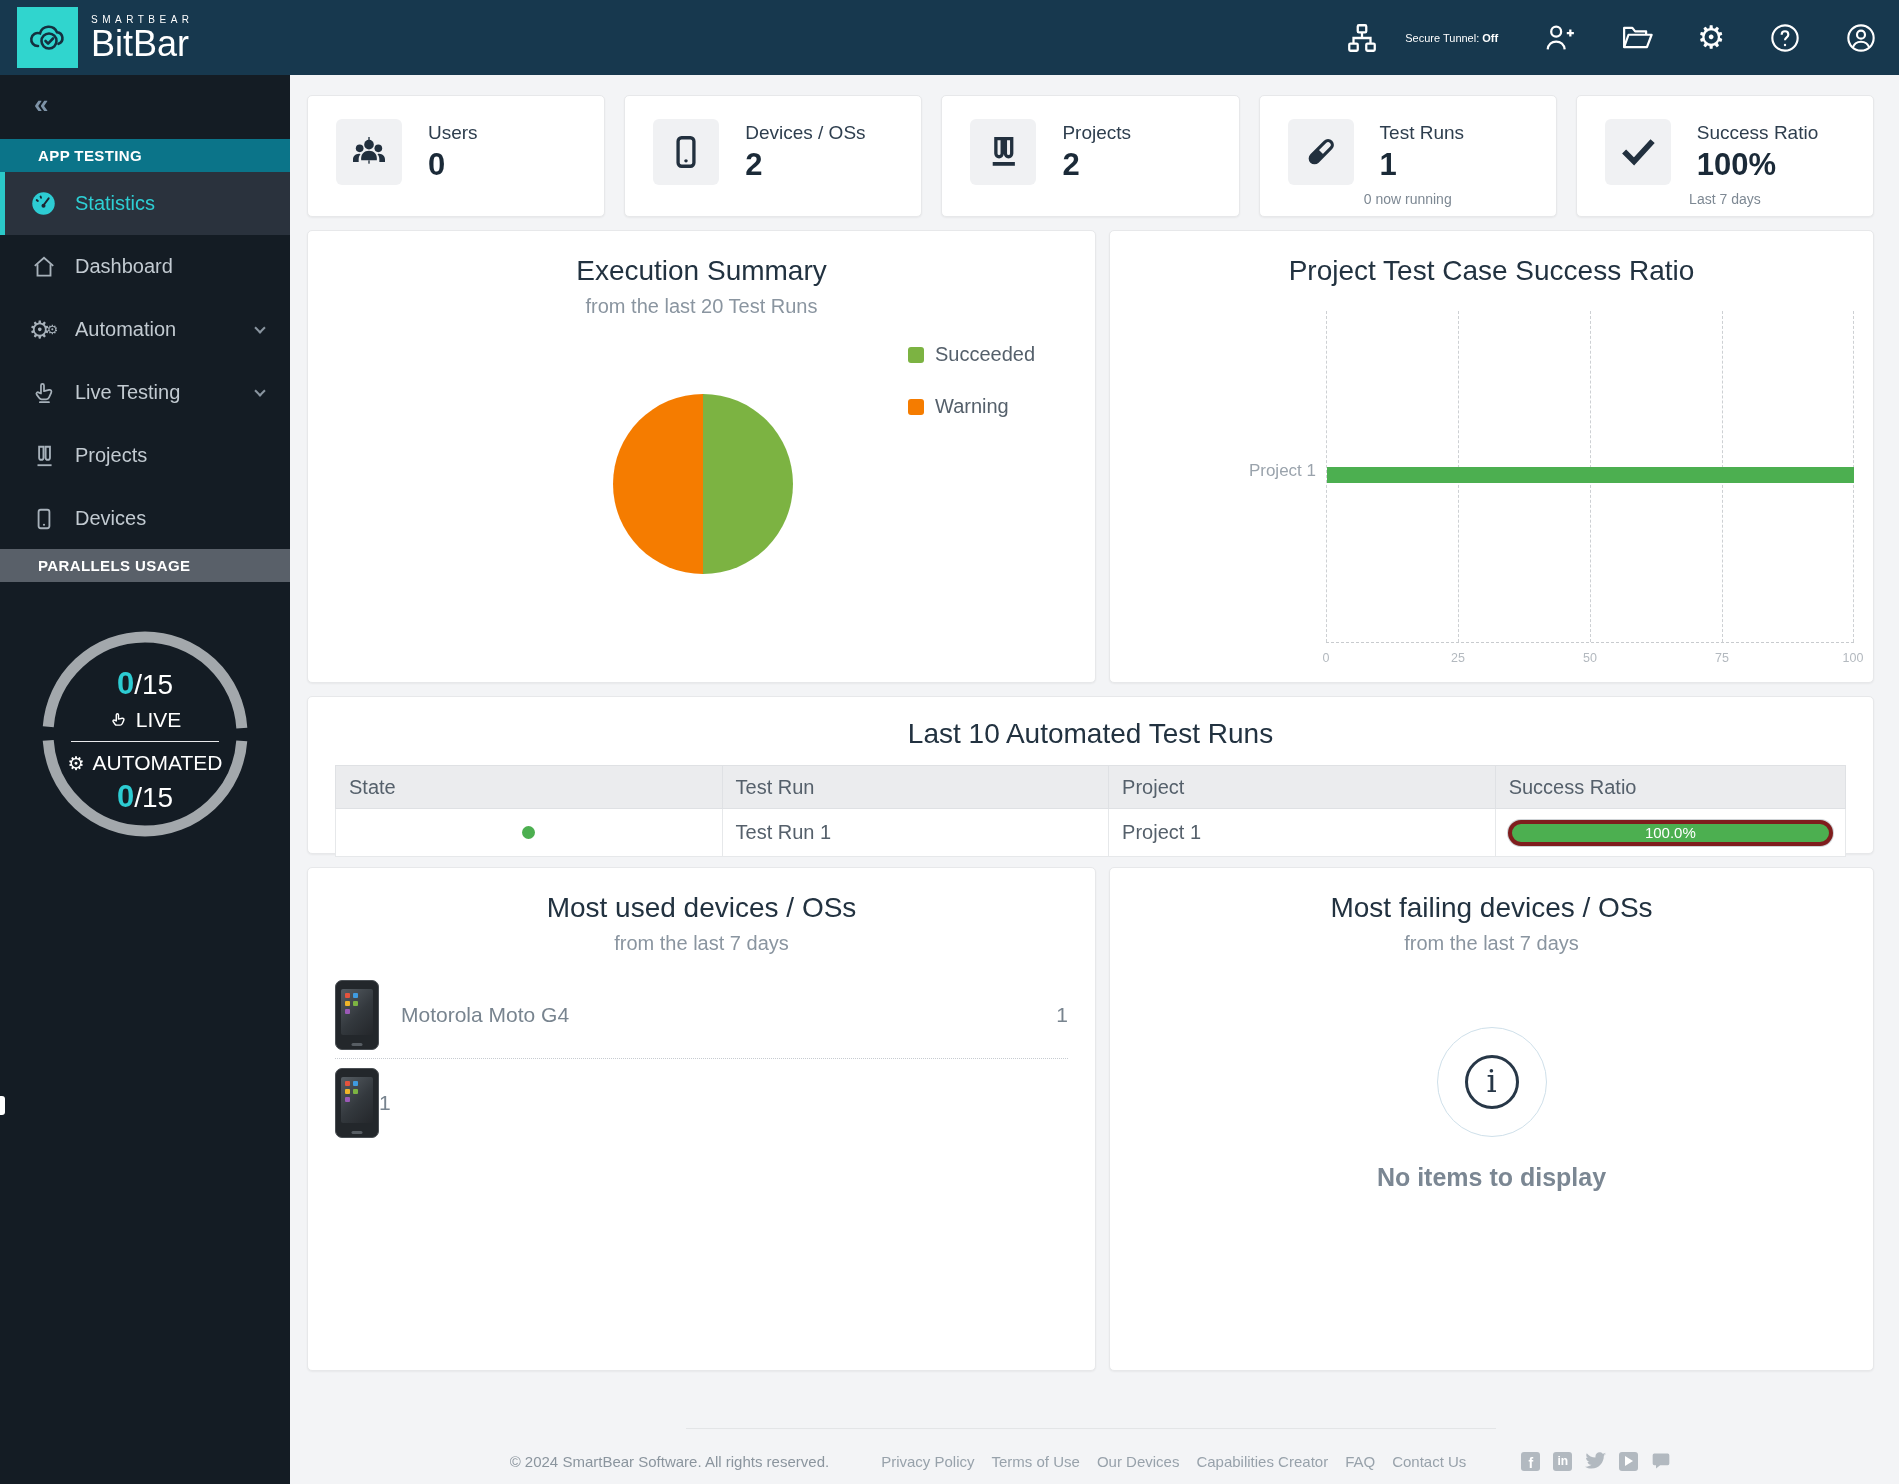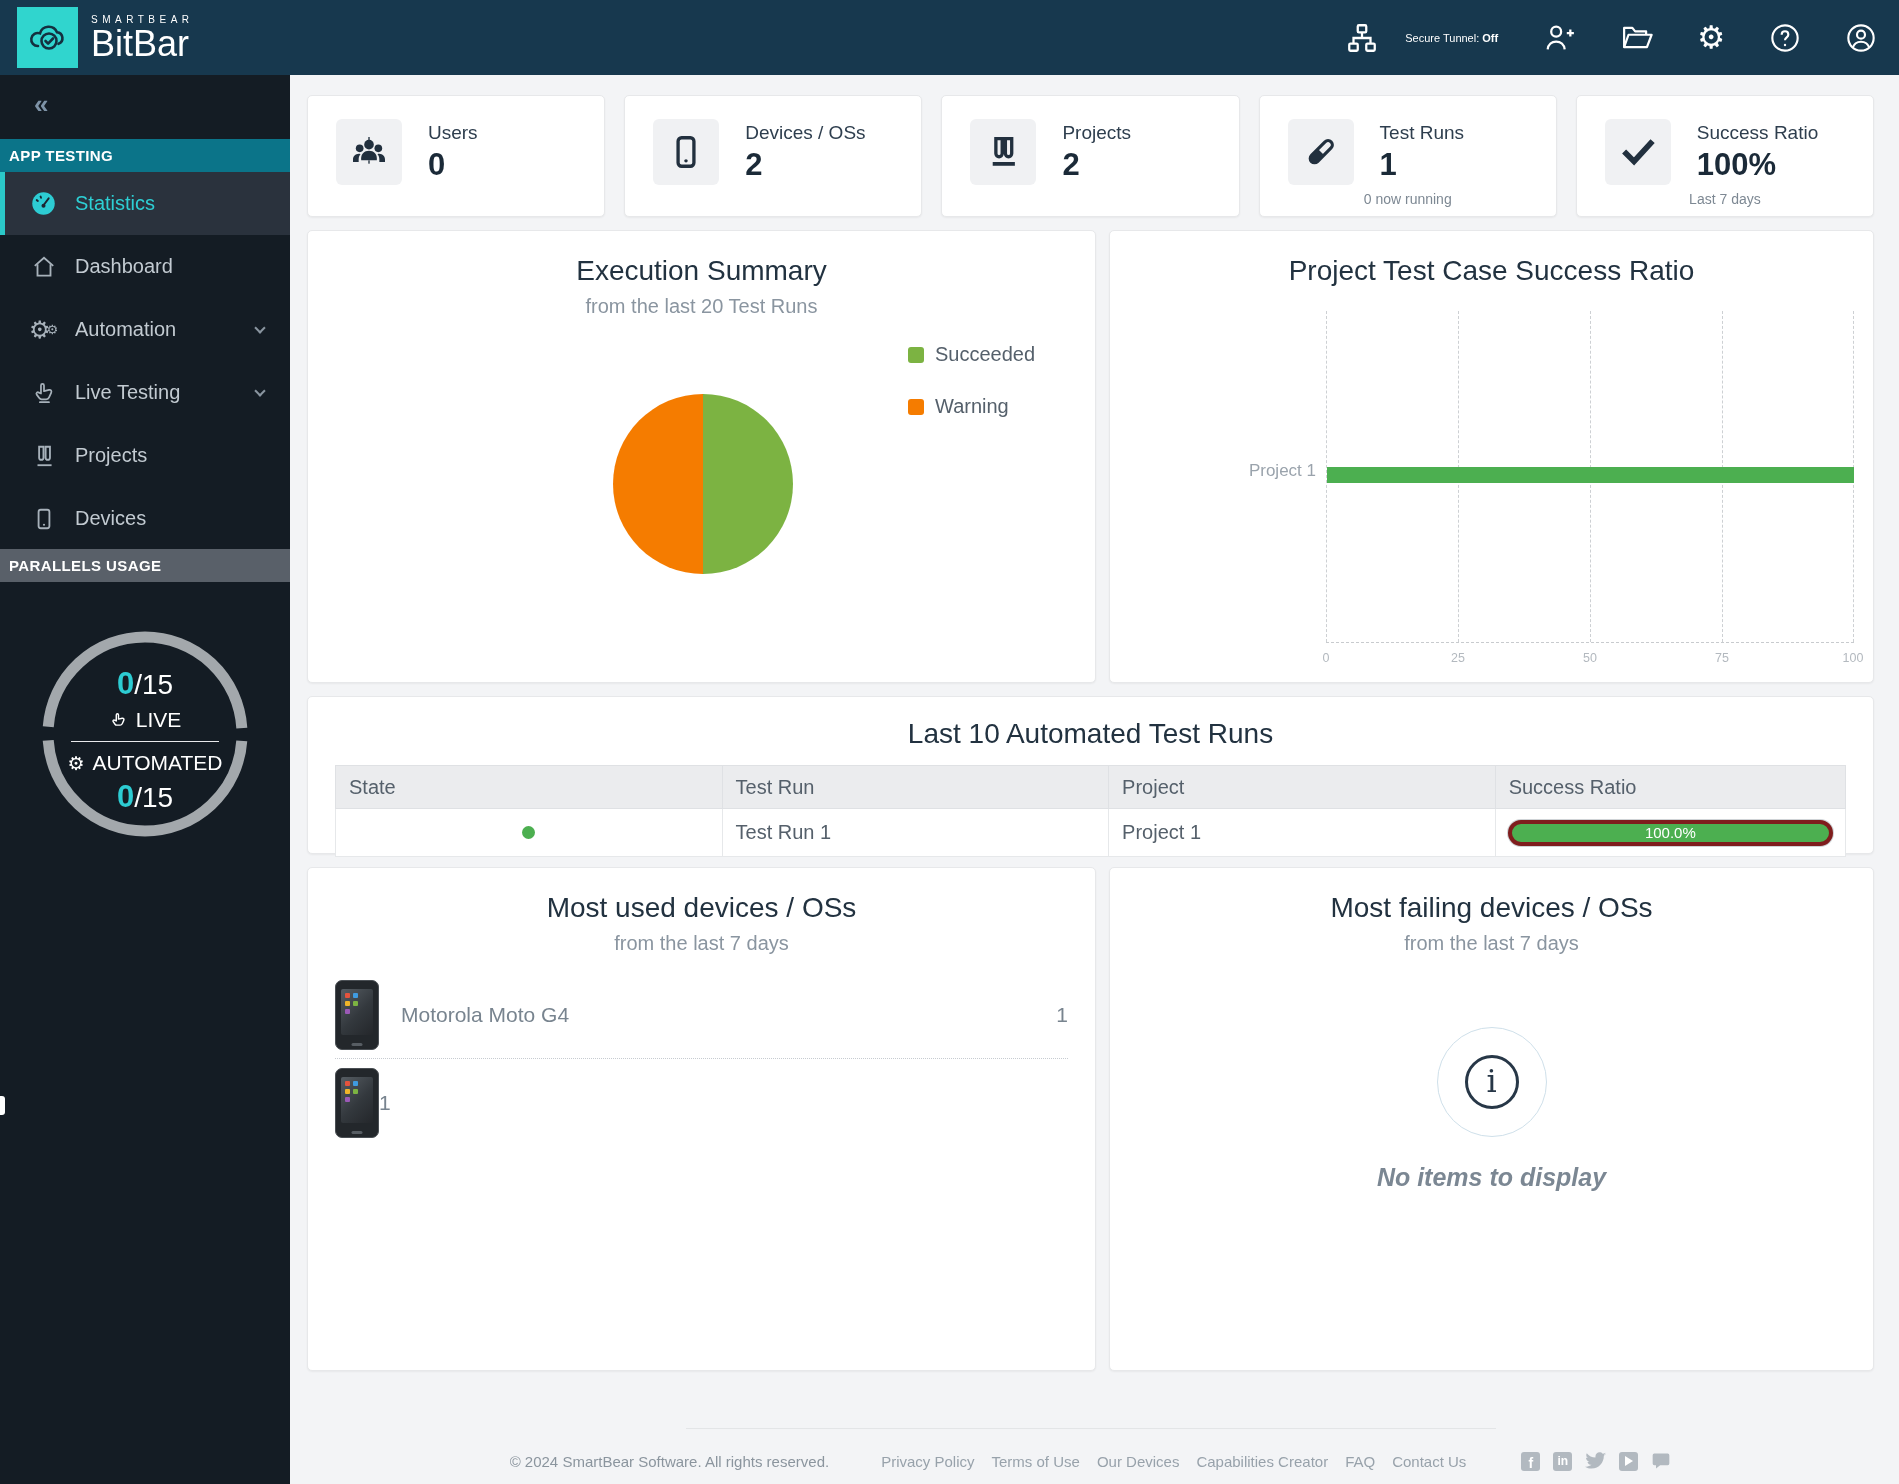--- a/index.html
+++ b/index.html
@@ -14,21 +14,21 @@
   .brand-product { font-size:36px; font-weight:400; line-height:1; margin-top:1px; }
   .nav-right { margin-left:auto; display:flex; align-items:center; padding-right:22px; }
   .nav-ic { margin-left:44px; display:flex; align-items:center; cursor:pointer; }
   .tunnel { color:#fff; font-size:11px; margin-left:26px; cursor:pointer; white-space:nowrap; }
   .tunnel b { font-weight:bold; }
   .glyph-gear { font-family:"DejaVu Sans", sans-serif; color:#fff; font-size:31px; line-height:1; }
 
   
   .sidebar { position:absolute; top:75px; left:0; width:290px; height:1409px; background:#141c24; }
   .collapse-btn { position:absolute; top:14px; left:34px; color:#7e93a7; font-size:26px; font-weight:bold; cursor:pointer; }
-  .side-banner { position:absolute; left:0; width:100%; height:33px; color:#fff; font-size:15px; font-weight:bold; letter-spacing:.4px; display:flex; align-items:center; padding-left:9px; }
+  .side-banner { position:absolute; left:0; width:100%; height:33px; color:#fff; font-size:15px; font-weight:bold; letter-spacing:.4px; display:flex; align-items:center; padding-left:38px; }
   .banner-app { top:64px; background:#0b7489; }
   .banner-par { top:474px; background:#596069; }
   .side-nav { position:absolute; top:97px; left:0; width:100%; }
   .side-item { height:63px; display:flex; align-items:center; padding-left:30px; color:#c2cad1; font-size:20px; cursor:pointer; position:relative; }
   .side-item .ic { width:27px; height:27px; margin-right:18px; flex:0 0 27px; display:flex; align-items:center; justify-content:center; }
   .side-item.active { background:#2a323d; border-left:5px solid #2bc8c8; padding-left:25px; color:#2dcfd4; }
   .chev { position:absolute; right:26px; width:8px; height:8px; border-right:2px solid #8a95a0; border-bottom:2px solid #8a95a0; transform:rotate(45deg); margin-top:-4px; }
   .gears-glyph { font-family:"DejaVu Sans", sans-serif; color:#a7b1ba; font-size:24px; line-height:1; }
   .gauge-wrap { position:absolute; top:553px; left:39px; width:212px; height:212px; }
   .gauge-content { position:absolute; top:553px; left:39px; width:212px; height:212px; text-align:center; color:#fff; }
@@ -93,21 +93,21 @@
   .dev-count { font-size:21px; color:#78848f; }
   .phone-thumb { width:44px; height:70px; background:#23272b; border:1px solid #4a4f54; border-radius:7px; position:relative; flex:0 0 44px; }
   .phone-thumb .screen { position:absolute; left:5px; right:5px; top:8px; height:46px; border-radius:2px; background:linear-gradient(135deg,#565d63 0%,#33383d 55%,#24272b 100%); }
   .phone-thumb .apps { position:absolute; left:4px; top:4px; width:5px; height:5px; border-radius:1px; background:#e5533d; box-shadow:8px 0 0 #3f9be0, 0 8px 0 #f0b429, 8px 8px 0 #7cb342, 0 16px 0 #9b59b6; }
   .phone-thumb .btn { position:absolute; bottom:3px; left:50%; transform:translateX(-50%); width:11px; height:3px; border-radius:2px; background:#575d63; }
 
   .card-fail { flex:1; position:relative; }
   .info-badge { margin:72px auto 0; width:110px; height:110px; border:1px solid #cfe0ea; border-radius:50%; display:flex; align-items:center; justify-content:center; }
   .info-inner { width:54px; height:54px; border:3px solid #273747; border-radius:50%; display:flex; align-items:center; justify-content:center;
                 font-family:"DejaVu Serif", serif; font-size:32px; color:#273747; padding-bottom:2px; }
-  .empty-text { margin-top:26px; text-align:center; font-size:25px; font-weight:bold; color:#7b8793;font-style:italic; }
+  .empty-text { margin-top:26px; text-align:center; font-size:25px; font-weight:bold; color:#7b8793; }
 
   
   .footer-divider { margin:57px auto 0; width:810px; border-top:1px solid #e3e5e7; }
   .footer-row { margin-top:22px; display:flex; align-items:center; justify-content:center; }
   .copyright { font-size:15px; color:#8b959e; }
   .foot-links { display:flex; gap:17px; margin-left:52px; }
   .foot-link { font-size:15px; color:#98a2ab; cursor:pointer; white-space:nowrap; }
   .socials { display:flex; gap:13px; margin-left:55px; align-items:center; }
   .soc-sq { background:#b2b9c0; border-radius:3px; color:#fff; font-weight:bold; width:19px; height:19px; display:flex; align-items:flex-end; justify-content:center; cursor:pointer; }
   .soc { cursor:pointer; display:flex; align-items:center; }

